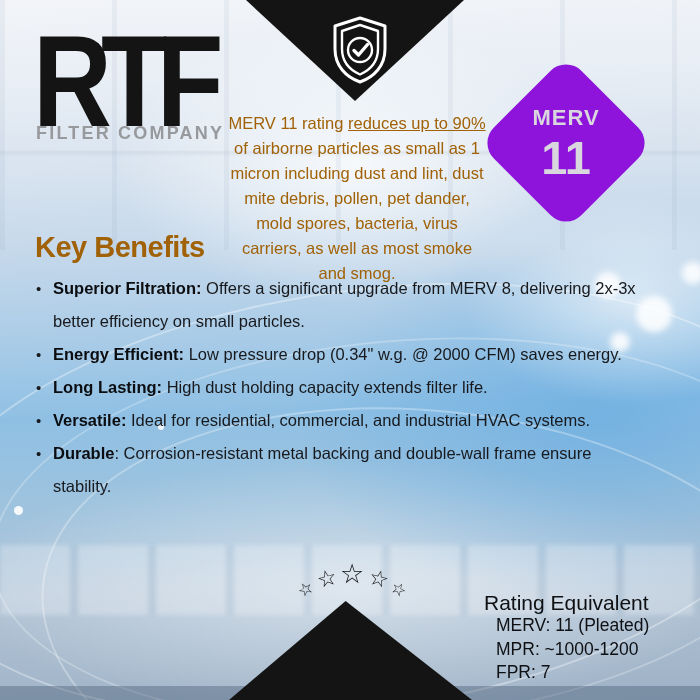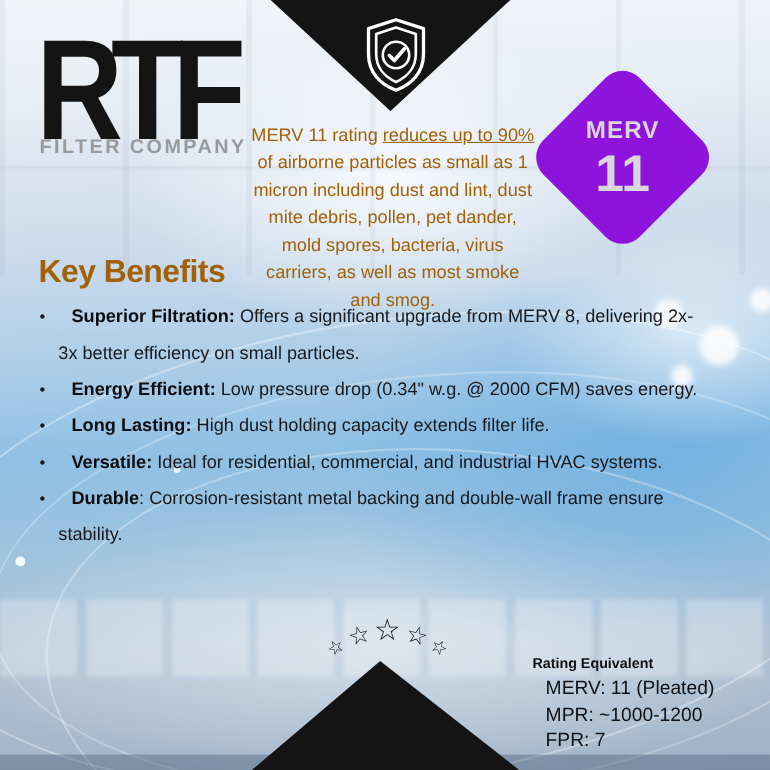--- a/index.html
+++ b/index.html
@@ -61,35 +61,35 @@
     justify-content:center; transform:rotate(-45deg); color:#d9d6de; }
   .diamond-label{ font-weight:700; font-size:22px; letter-spacing:1px; }
   .diamond-value{ font-weight:700; font-size:47px; line-height:1; margin-top:3px; }
 
   
   .benefits-heading{ position:absolute; left:35px; top:231px; font-weight:700; font-size:29px;
     letter-spacing:-0.5px; color:#a16207; }
   .benefits-list{ position:absolute; left:36px; top:272px; width:606px; }
   .benefit{ position:relative; padding-left:17px; font-size:16.5px; line-height:33px; color:#17191d; }
   .benefit::before{ content:"•"; position:absolute; left:0; top:0; font-size:15px; color:#17191d; }
-  .benefit b{ color:#0b0d10;margin-left:12px; }
+  .benefit b{ color:#0b0d10; }
 
   
   .bottom-triangle{ position:absolute; left:229px; top:601px; width:243px; height:99px; background:#141414;
     clip-path:polygon(48% 0, 0 100%, 100% 100%); }
   .star{ position:absolute; font-family:"DejaVu Sans", sans-serif; font-weight:700; color:#101010; line-height:1; }
   .s1{ left:298px; top:581px; font-size:17px; transform:rotate(-30deg); }
   .s2{ left:317px; top:568px; font-size:22px; transform:rotate(-15deg); }
   .s3{ left:340px; top:560px; font-size:27px; }
   .s4{ left:369px; top:568px; font-size:22px; transform:rotate(15deg); }
   .s5{ left:391px; top:581px; font-size:17px; transform:rotate(30deg); }
 
   
   .rating{ position:absolute; left:484px; top:592px; color:#0e1013; }
-  .rating-heading{ font-weight:700; font-size:13px; line-height:22px; }
+  .rating-heading{ font-weight:400; font-size:21px; line-height:22px; }
   .rating-line{ font-size:17.5px; line-height:23.5px;margin-left:12px; }
 </style>
 </head>
 <body>
 
 <div class="canvas">
 
   <div class="bg-base"></div>
   <div class="bg-windows"></div>
   <div class="bg-windows-bottom"></div>

